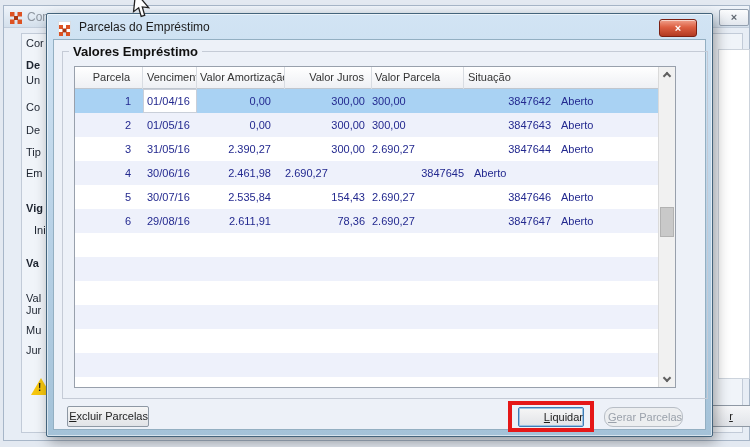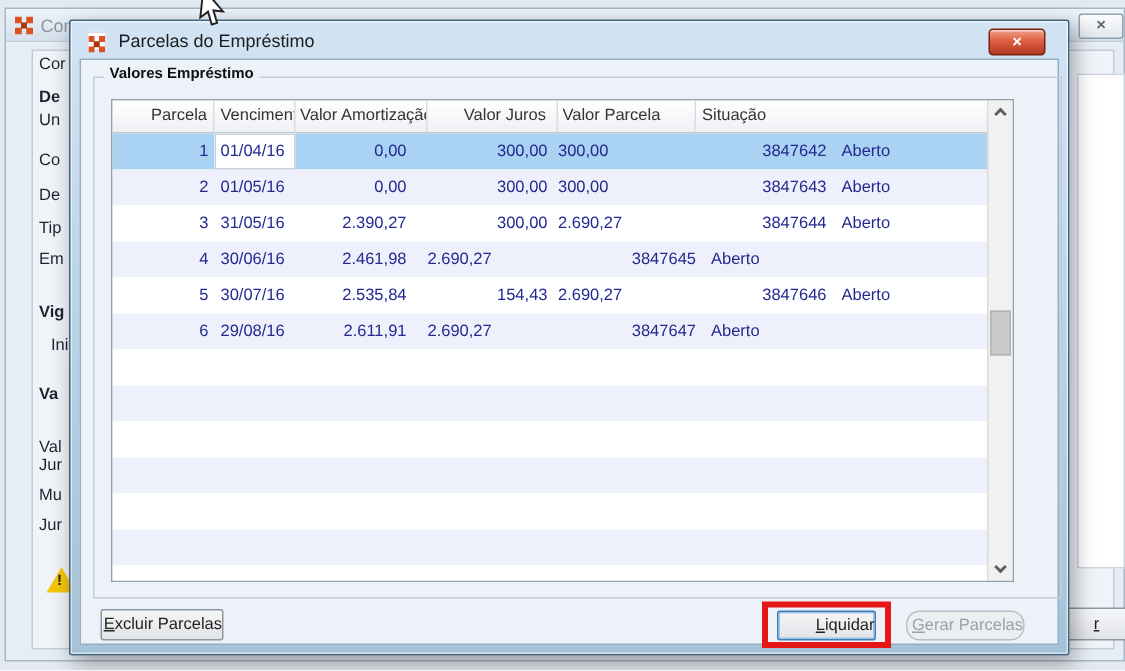--- a/index.html
+++ b/index.html
@@ -43,37 +43,37 @@
   .dlg-close { position:absolute; right:14px; top:4px; width:38px; height:18px;
     background:linear-gradient(#f0a18c,#dd5f42 45%,#b23a22); border:1px solid #7c2012; border-radius:3px;
     box-shadow:inset 0 1px 0 rgba(255,255,255,.55);
     color:#fff; font-size:11px; font-weight:bold; text-align:center; line-height:16px; }
   .dlg-body { position:absolute; left:6px; top:25px; right:6px; bottom:6px;
     background:#edf1f8; border:1px solid #93afc2; }
 
   .groupbox { position:absolute; left:8px; top:11px; width:646px; height:348px;
     border:1px solid #c5cbd6; }
   .group-label { position:absolute; left:6px; top:-8px; padding:0 4px; background:#edf1f8;
-    font-size:10px; font-weight:bold; color:#101010; }
+    font-size:13px; font-weight:bold; color:#101010; }
 
   
   .tbl { position:absolute; left:20px; top:26px; width:602px; height:322px;
     background:#ffffff; border:1px solid #98a0ac; overflow:hidden; }
   .thead { position:absolute; left:0; top:0; width:583px; height:22px; display:flex;
     background:linear-gradient(#ffffff,#eef0f4); border-bottom:1px solid #c0c6ce; }
   .hc { height:22px; line-height:21px; font-size:11px; color:#333; padding-left:3px;
     border-right:1px solid #d8dce2; overflow:hidden; white-space:nowrap; }
   .trows { position:absolute; left:0; top:22px; width:583px; }
   .trow { display:flex; height:24px; background:#ffffff; }
   .trow:nth-child(even) { background:#eef1fb; }
   .trow.sel { background:var(--selection,#a9d2f3); }
   .cell { height:24px; line-height:24px; font-size:11px; color:var(--rowtext,#23298f);
     overflow:hidden; white-space:nowrap; }
   .cell.edit { background:#ffffff; box-shadow:inset 0 0 0 1px #c9cfd9; }
-  .c0 { width:68px; text-align:right; padding-right:4px; }
+  .c0 { width:68px; text-align:right; padding-right:12px; }
   .c1 { width:54px; padding-left:4px; }
   .c2 { width:88px; text-align:right; padding-right:14px; }
   .c3 { width:87px; text-align:right; padding-right:7px; }
   .c4 { width:92px; text-align:left; }
   .c5 { width:93px; text-align:right; padding-right:6px; }
   .c6 { width:101px; padding-left:4px; border-right:none; }
 
   
   .vscroll { position:absolute; right:0; top:0; width:17px; height:320px;
     background:#f1f1f1; border-left:1px solid #dadada; }
@@ -221,20 +221,21 @@
               <span class="cell c2">2.535,84</span>
               <span class="cell c3">154,43</span>
               <span class="cell c4">2.690,27</span>
               <span class="cell c5">3847646</span>
               <span class="cell c6">Aberto</span>
             </div>
             <div class="trow">
               <span class="cell c0">6</span>
               <span class="cell c1">29/08/16</span>
               <span class="cell c2">2.611,91</span>
+              <span class="cell c3">78,36</span>
               <span class="cell c4">2.690,27</span>
               <span class="cell c5">3847647</span>
               <span class="cell c6">Aberto</span>
             </div>
             <div class="trow"></div>
             <div class="trow"></div>
             <div class="trow"></div>
             <div class="trow"></div>
             <div class="trow"></div>
             <div class="trow"></div>

